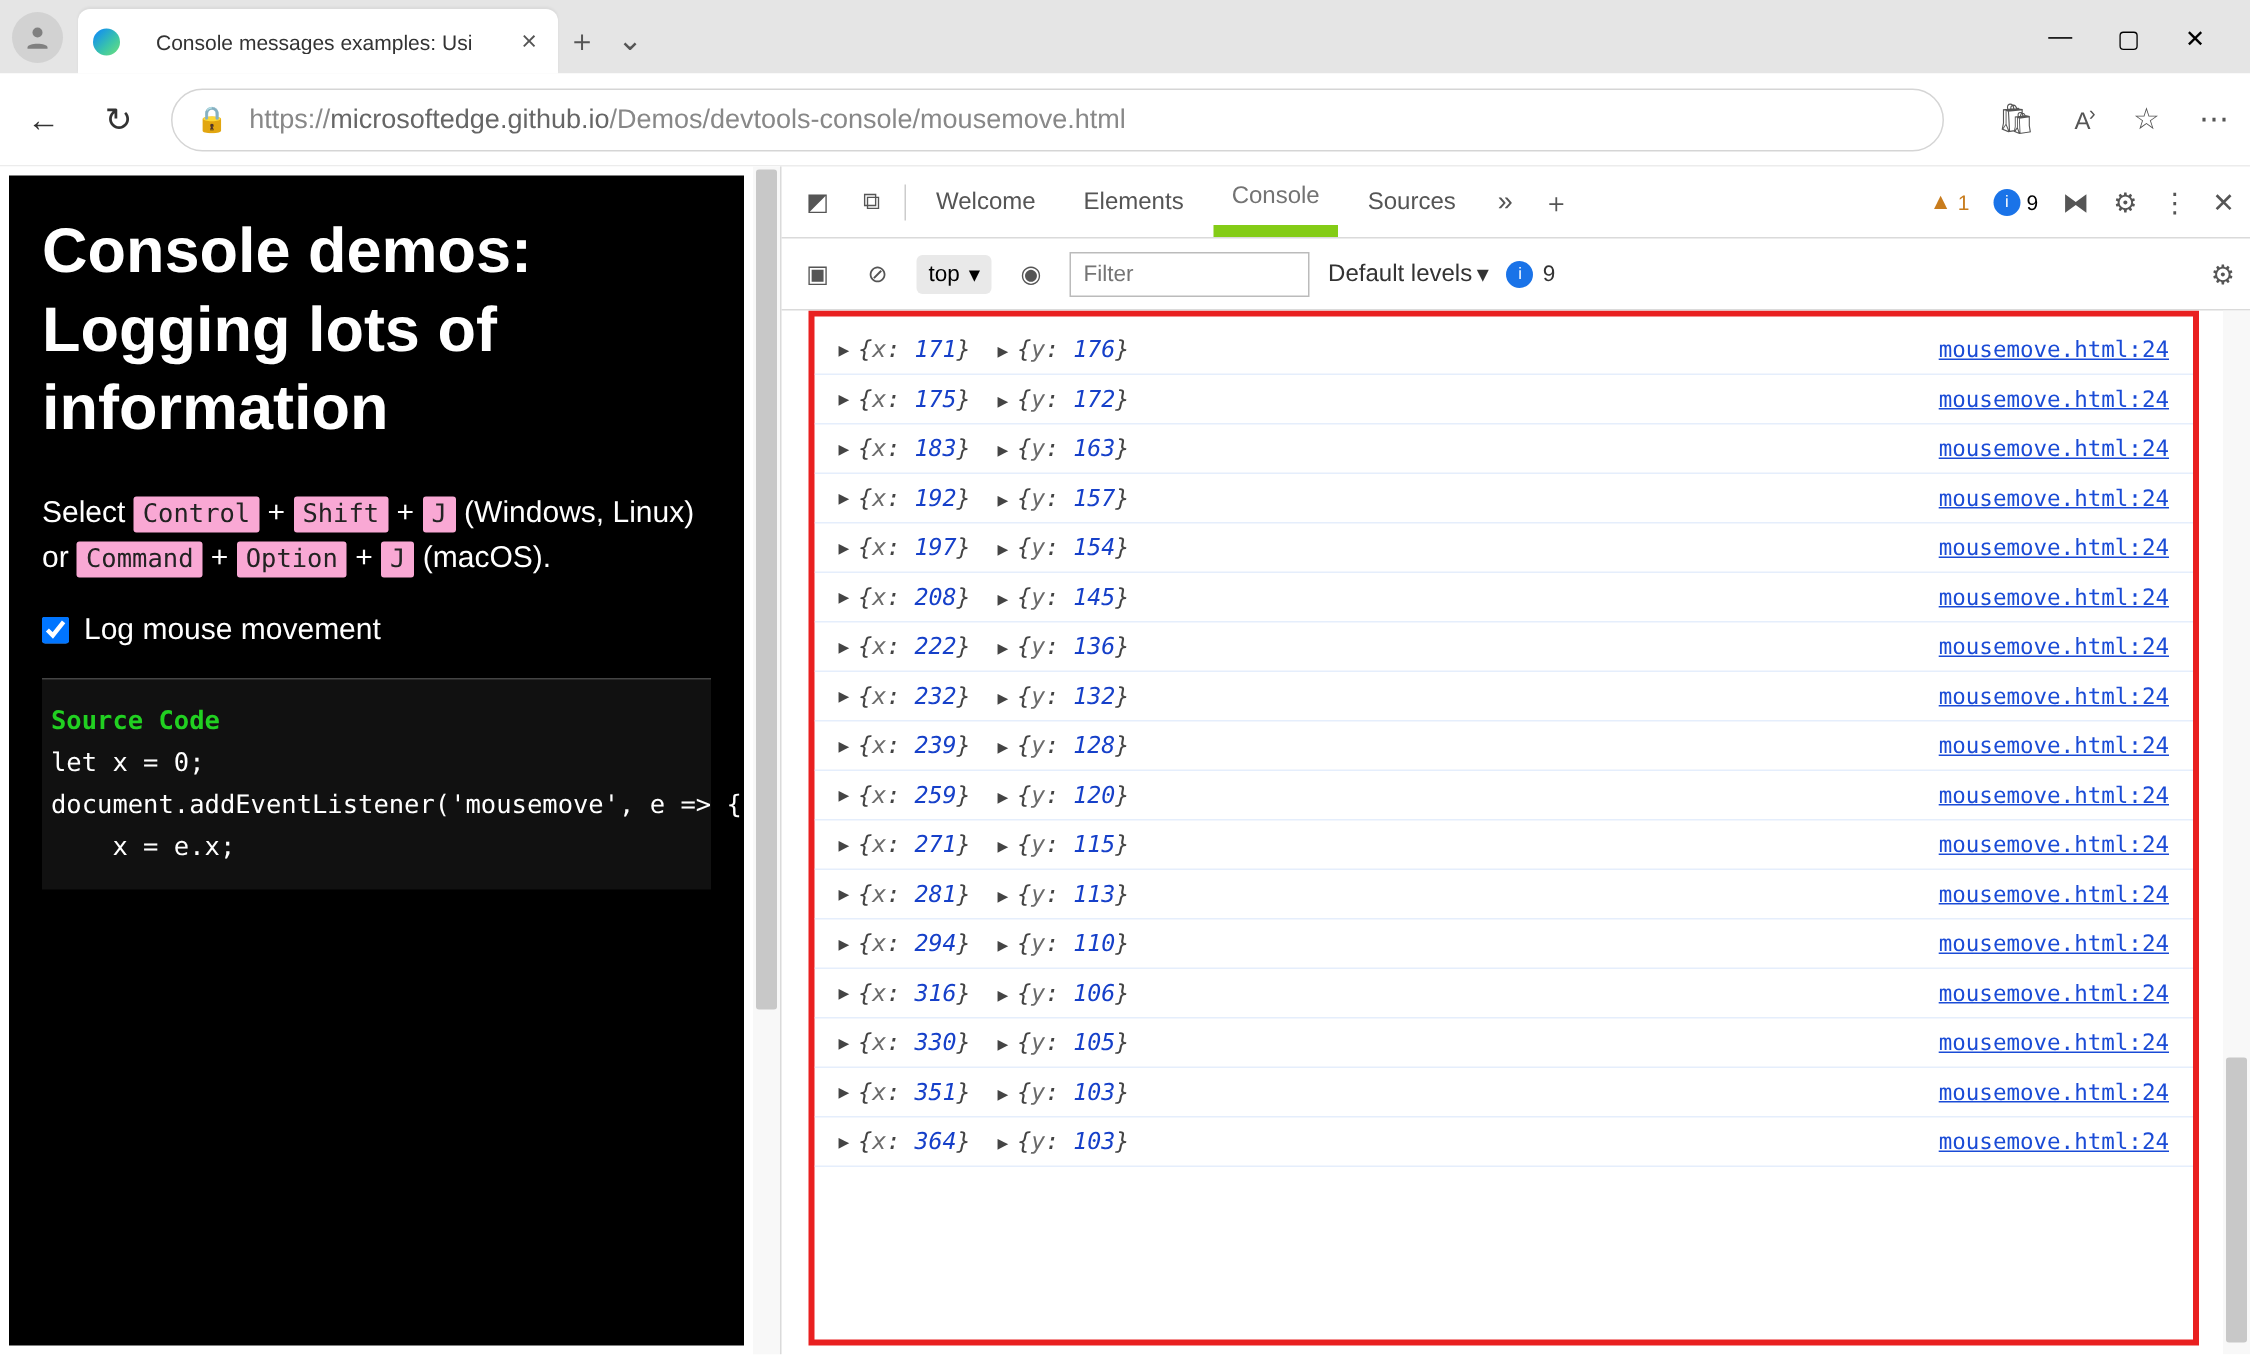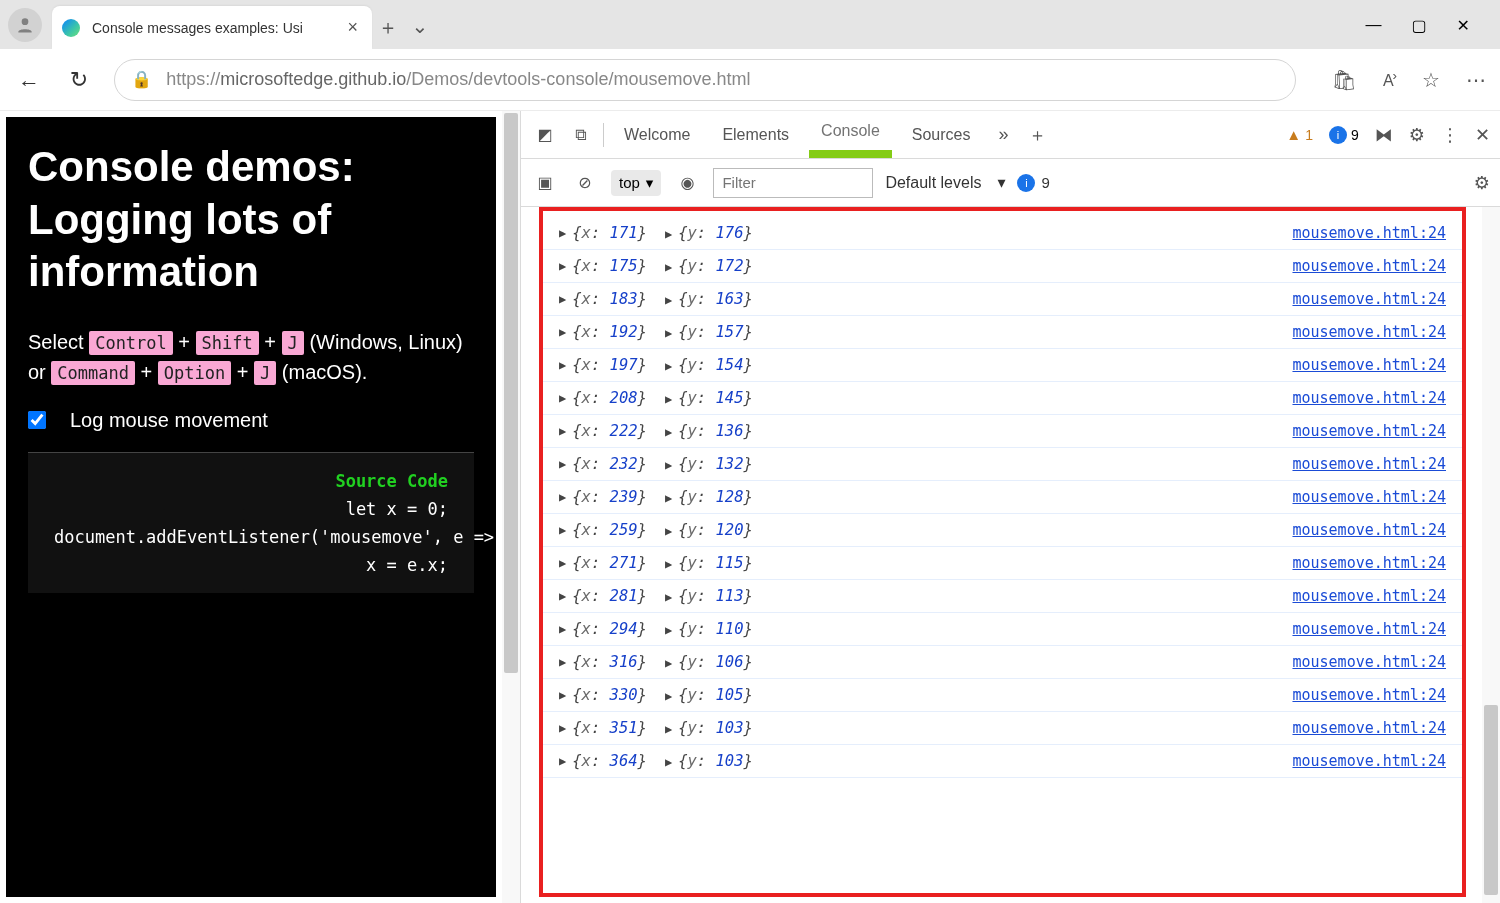--- a/index.html
+++ b/index.html
@@ -2,21 +2,21 @@
 <html><head>
 <meta charset="utf-8">
 <style>
   * { box-sizing: border-box; margin: 0; padding: 0; }
   html, body { width: 1500px; height: 903px; font-family: "Segoe UI", Arial, sans-serif; background: #fff; overflow: hidden; }
 
   
   .chrome-top { height: 49px; background: #e5e5e5; display: flex; align-items: flex-start; padding-left: 8px; padding-top: 6px; }
   .profile-circle { width: 34px; height: 34px; border-radius: 50%; background: #d2d2d2; display: flex; align-items: center; justify-content: center; margin-right: 10px; margin-top: 2px; }
   .profile-circle svg { width: 20px; height: 20px; fill: #808080; }
-  .tab { background: #fff; border-radius: 8px 8px 0 0; height: 43px; width: 320px; display: flex; align-items: center; padding: 0 10px; gap: 12px; margin-top: 0; box-shadow: 0 -1px 2px rgba(0,0,0,0.05); }
+  .tab { background: #fff; border-radius: 8px 8px 0 0; height: 43px; width: 320px; display: flex; align-items: center; padding: 0 10px; gap: 24px; margin-top: 0; box-shadow: 0 -1px 2px rgba(0,0,0,0.05); }
   .tab .favicon { width: 18px; height: 18px; border-radius: 50%; background: linear-gradient(135deg,#0a84ff,#3cc6a8 60%,#6ee07a); }
   .tab-title { font-size: 14px; color: #333; white-space: nowrap; overflow: hidden; text-overflow: ellipsis; flex:1; }
   .tab-close { font-size: 18px; color: #555; padding: 0 4px; }
   .new-tab-btn, .tab-caret { width: 32px; text-align: center; font-size: 20px; color: #555; margin-top: 8px; }
   .window-controls { margin-left: auto; display:flex; gap: 30px; padding-right: 30px; padding-top: 10px; }
   .window-controls div { font-size: 16px; }
 
   
   .addressbar-row { height: 62px; background: #fff; border-bottom: 1px solid #ececec; display:flex; align-items:center; padding: 0 14px; gap: 20px; }
   .nav-arrow { font-size: 22px; color: #333; width: 30px; text-align:center; }
@@ -33,23 +33,23 @@
   .main-split { display:flex; height: calc(903px - 49px - 62px); }
 
   
   .demo-wrap { width: 520px; position:relative; background:#fff; padding: 6px 6px 6px 6px; }
   .demo-scroll { position:absolute; right:0; top:0; bottom:0; width:18px; background:#f8f8f8; }
   .demo-scroll-thumb { position:absolute; top:2px; left:2px; right:2px; height: 560px; background:#c8c8c8; border-radius: 2px; }
   .demo-page { width: 490px; height: 100%; background:#000; color:#fff; padding: 24px 22px; overflow:hidden; }
   .demo-page h1 { font-size: 42px; font-weight: 700; line-height: 1.25; margin-bottom: 28px; }
   .demo-page p { font-size: 20px; line-height: 1.5; margin-bottom: 22px; }
   kbd { background:#f9a8d4; color:#222; font-family: Consolas, monospace; font-size: 17px; padding: 2px 6px; border-radius: 2px; }
-  .check-row { display:flex; align-items:center; gap:24px; font-size:20px; margin-bottom:20px; }
+  .check-row { display:flex; align-items:center; gap:10px; font-size:20px; margin-bottom:20px; }
   .check-row input { width:18px; height:18px; }
-  .codebox { background:#111; border-top:1px solid #444; padding: 14px 26px; font-family: Consolas, monospace; font-size: 17px; line-height: 1.65; text-align: right; }
+  .codebox { background:#111; border-top:1px solid #444; padding: 14px 6px; font-family: Consolas, monospace; font-size: 17px; line-height: 1.65; }
   .codebox .hdr { color:#21d021; font-weight:bold; }
   .codebox .line { white-space: pre; }
 
   
   .devtools { flex:1; display:flex; flex-direction:column; border-left: 1px solid #dadada; }
   .dt-tabs-row { height: 48px; display:flex; align-items:center; padding: 0 10px; border-bottom: 1px solid #dadada; gap: 8px; }
   .dt-ic { width:28px; text-align:center; font-size:16px; color:#555; }
   .dt-tab { padding: 0 12px; font-size:16px; color:#555; height: 100%; display:flex; align-items:center; }
   .dt-tab.active { color:#737373; border-bottom: 8px solid #84cc16; }
   .dt-more { font-size:18px; color:#555; width:26px; text-align:center; }
@@ -57,21 +57,21 @@
   .badge { display:inline-flex; align-items:center; gap:4px; font-size:14px; }
   .badge .dot { display:inline-flex; width:18px; height:18px; border-radius:50%; align-items:center; justify-content:center; font-size:11px; color:#fff; }
   .warn { color:#c87c1d; }
   .warn .tri { font-size:15px; }
   .info .dot { background:#1a73e8; }
   .gear, .kebab, .close-dt { font-size:18px; color:#555; }
 
   .dt-filter-row { height: 48px; display:flex; align-items:center; padding: 0 10px; border-bottom: 1px solid #dadada; gap: 12px; }
   .pill { background:#e9e9e9; border-radius:4px; padding: 4px 8px; display:flex; align-items:center; gap:6px; font-size:15px; }
   .filter-input { width: 160px; height:30px; border:1px solid #bbb; font-size:15px; padding: 0 8px; }
-  .levels { font-size:16px; color:#333; display:flex; align-items:center; gap:16px; }
+  .levels { font-size:16px; color:#333; display:flex; align-items:center; gap:3px; }
   .issues-badge { display:flex; align-items:center; gap:6px; font-size:15px; color:#333; }
   .issues-badge .dot { width:18px; height:18px; background:#1a73e8; border-radius:50%; display:inline-flex; align-items:center; justify-content:center; color:#fff; font-size:11px; }
 
   .console-body { flex:1; position:relative; overflow:hidden; }
   .console-scroll { position:absolute; right:0; top:0; bottom:0; width:18px; background:#f8f8f8; }
   .console-scroll-thumb { position:absolute; left:2px; right:2px; bottom:8px; height:190px; background:#c8c8c8; border-radius:2px; }
 
   .red-box { position:absolute; left:18px; right:34px; top:0; bottom:6px; border:4px solid #e92020; padding-top: 6px; overflow:hidden; }
   .log-row { display:flex; align-items:center; height:33px; padding: 0 16px; border-bottom:1px solid #e5eefc; font-family: Consolas, monospace; font-size:15.5px; }
   .tri-exp { color:#444; margin-right:6px; font-size:12px; }

